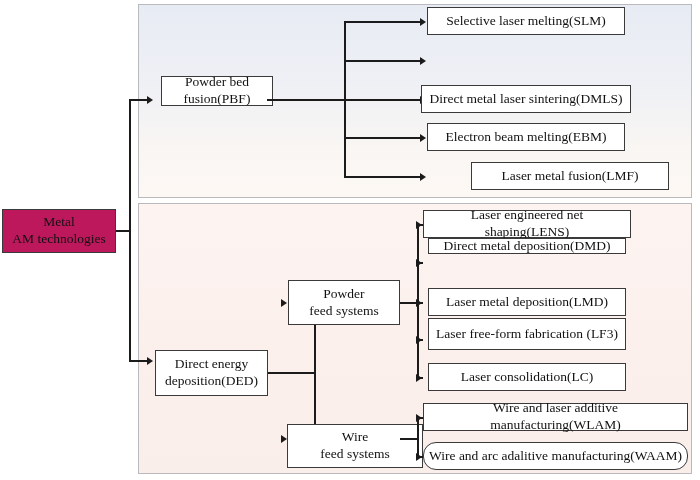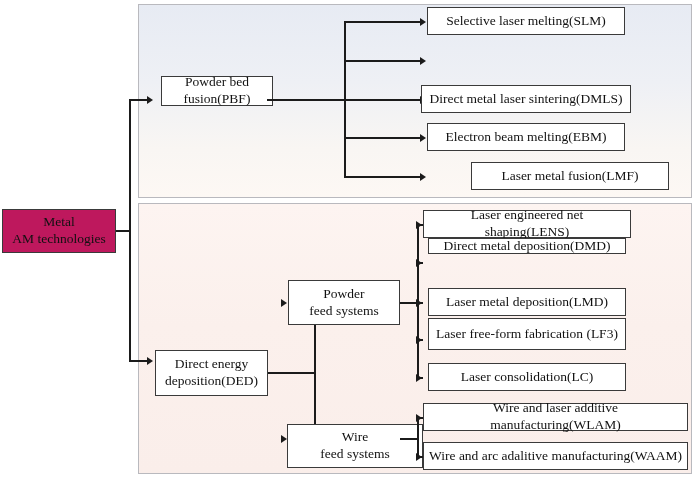--- a/index.html
+++ b/index.html
@@ -193,17 +193,17 @@
   <div class="ln v" style="left:417px; top:417px; height:40px;"></div>
 
   <div class="ln h" style="left:417px; top:417px; width:6px;"></div>
   <div class="arrow" style="left:416px; top:414px;"></div>
   <div class="ln h" style="left:417px; top:456px; width:6px;"></div>
   <div class="arrow" style="left:416px; top:453px;"></div>
 
   <div class="node" style="left:423px; top:403px; width:265px; height:28px;align-items:center;">
     <span>Wire and laser additive manufacturing(WLAM)</span>
   </div>
-  <div class="node" style="left:423px; top:442px; width:265px; height:28px;">
+  <div class="node" style="left:423px; top:442px; width:265px; height:28px;border-radius:13px;">
     <span>Wire and arc adalitive manufacturing(WAAM)</span>
   </div>
 
 </div>
 
 </body></html>

